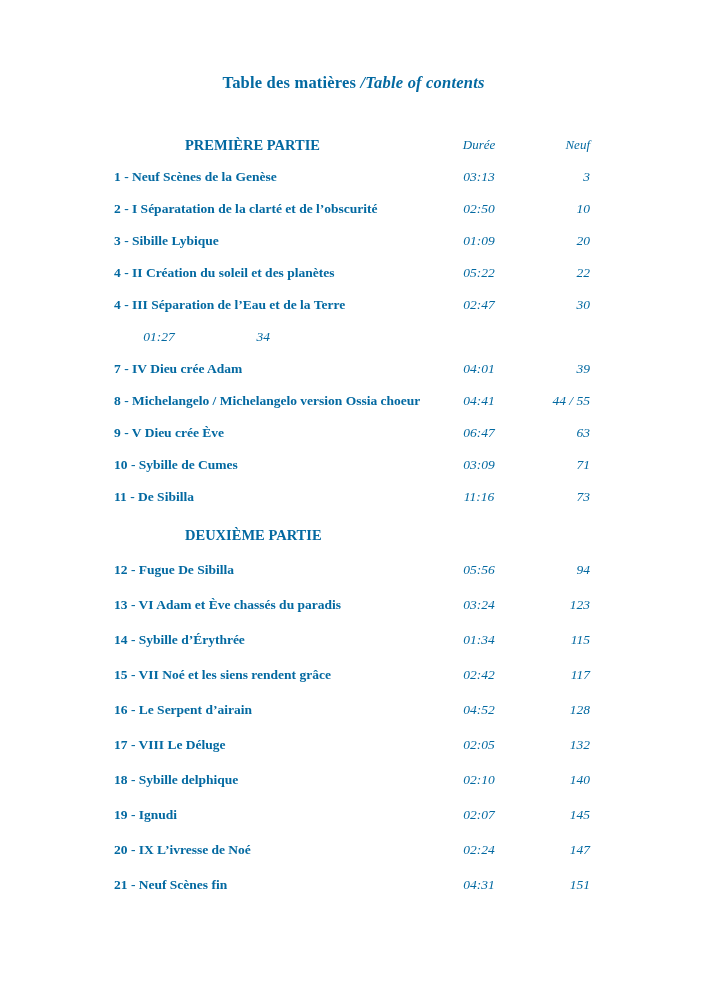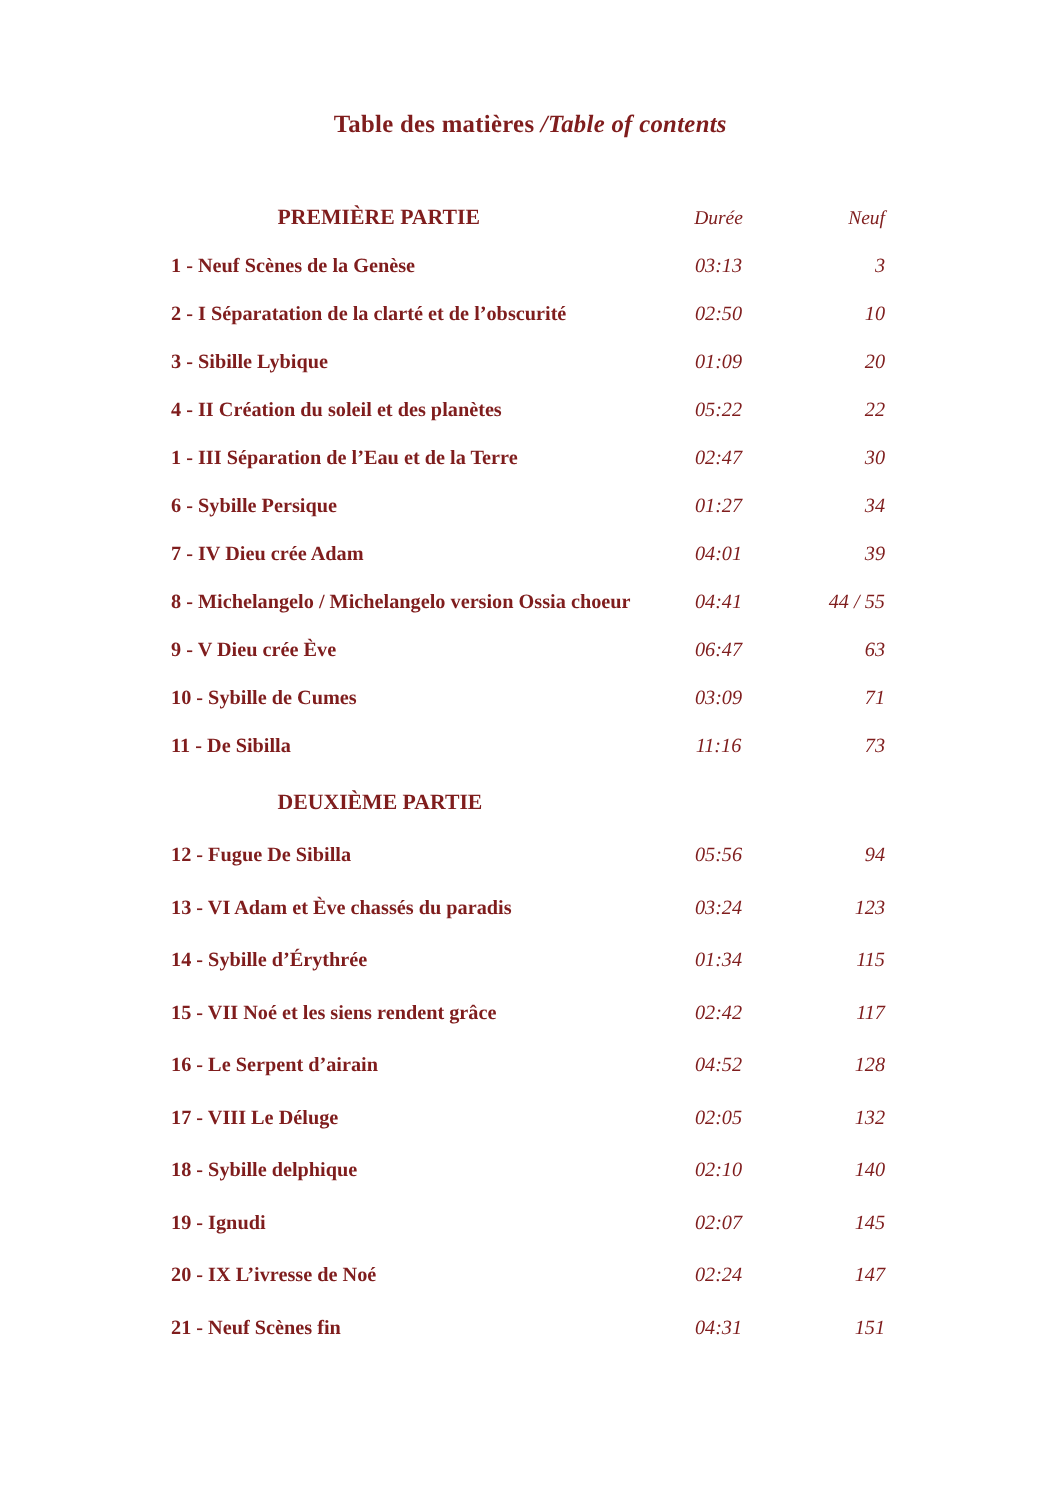--- a/index.html
+++ b/index.html
@@ -1,21 +1,21 @@
 <!DOCTYPE html>
 <html><head>
 <meta charset="utf-8">
 <style>
   html, body { margin: 0; padding: 0; background: #ffffff; }
   .page {
     position: relative;
     width: 707px;
     height: 1000px;
     background: #ffffff;
-    color: #7f1d1d;
+    color: #0369a1;
     font-family: "Liberation Serif", serif;
     overflow: hidden;
     margin: 0 auto;
   }
   .title {
     margin: 0;
     padding-top: 73px;
     text-align: center;
     font-size: 16.5px;
     font-weight: 700;
@@ -82,26 +82,25 @@
           <span class="cell-title entry-title">3 - Sibille Lybique</span>
           <span class="cell-duration entry-duration">01:09</span>
           <span class="cell-page entry-page">20</span>
         </div>
         <div class="row entry-row">
           <span class="cell-title entry-title">4 - II Création du soleil et des planètes</span>
           <span class="cell-duration entry-duration">05:22</span>
           <span class="cell-page entry-page">22</span>
         </div>
         <div class="row entry-row">
-          <span class="cell-title entry-title">1 - III Séparation de l’Eau et de la Terre</span>
+          <span class="cell-title entry-title">4 - III Séparation de l’Eau et de la Terre</span>
           <span class="cell-duration entry-duration">02:47</span>
           <span class="cell-page entry-page">30</span>
         </div>
         <div class="row entry-row">
-          <span class="cell-title entry-title">6 - Sybille Persique</span>
           <span class="cell-duration entry-duration">01:27</span>
           <span class="cell-page entry-page">34</span>
         </div>
         <div class="row entry-row">
           <span class="cell-title entry-title">7 - IV Dieu crée Adam</span>
           <span class="cell-duration entry-duration">04:01</span>
           <span class="cell-page entry-page">39</span>
         </div>
         <div class="row entry-row">
           <span class="cell-title entry-title">8 - Michelangelo / Michelangelo version Ossia choeur</span>

